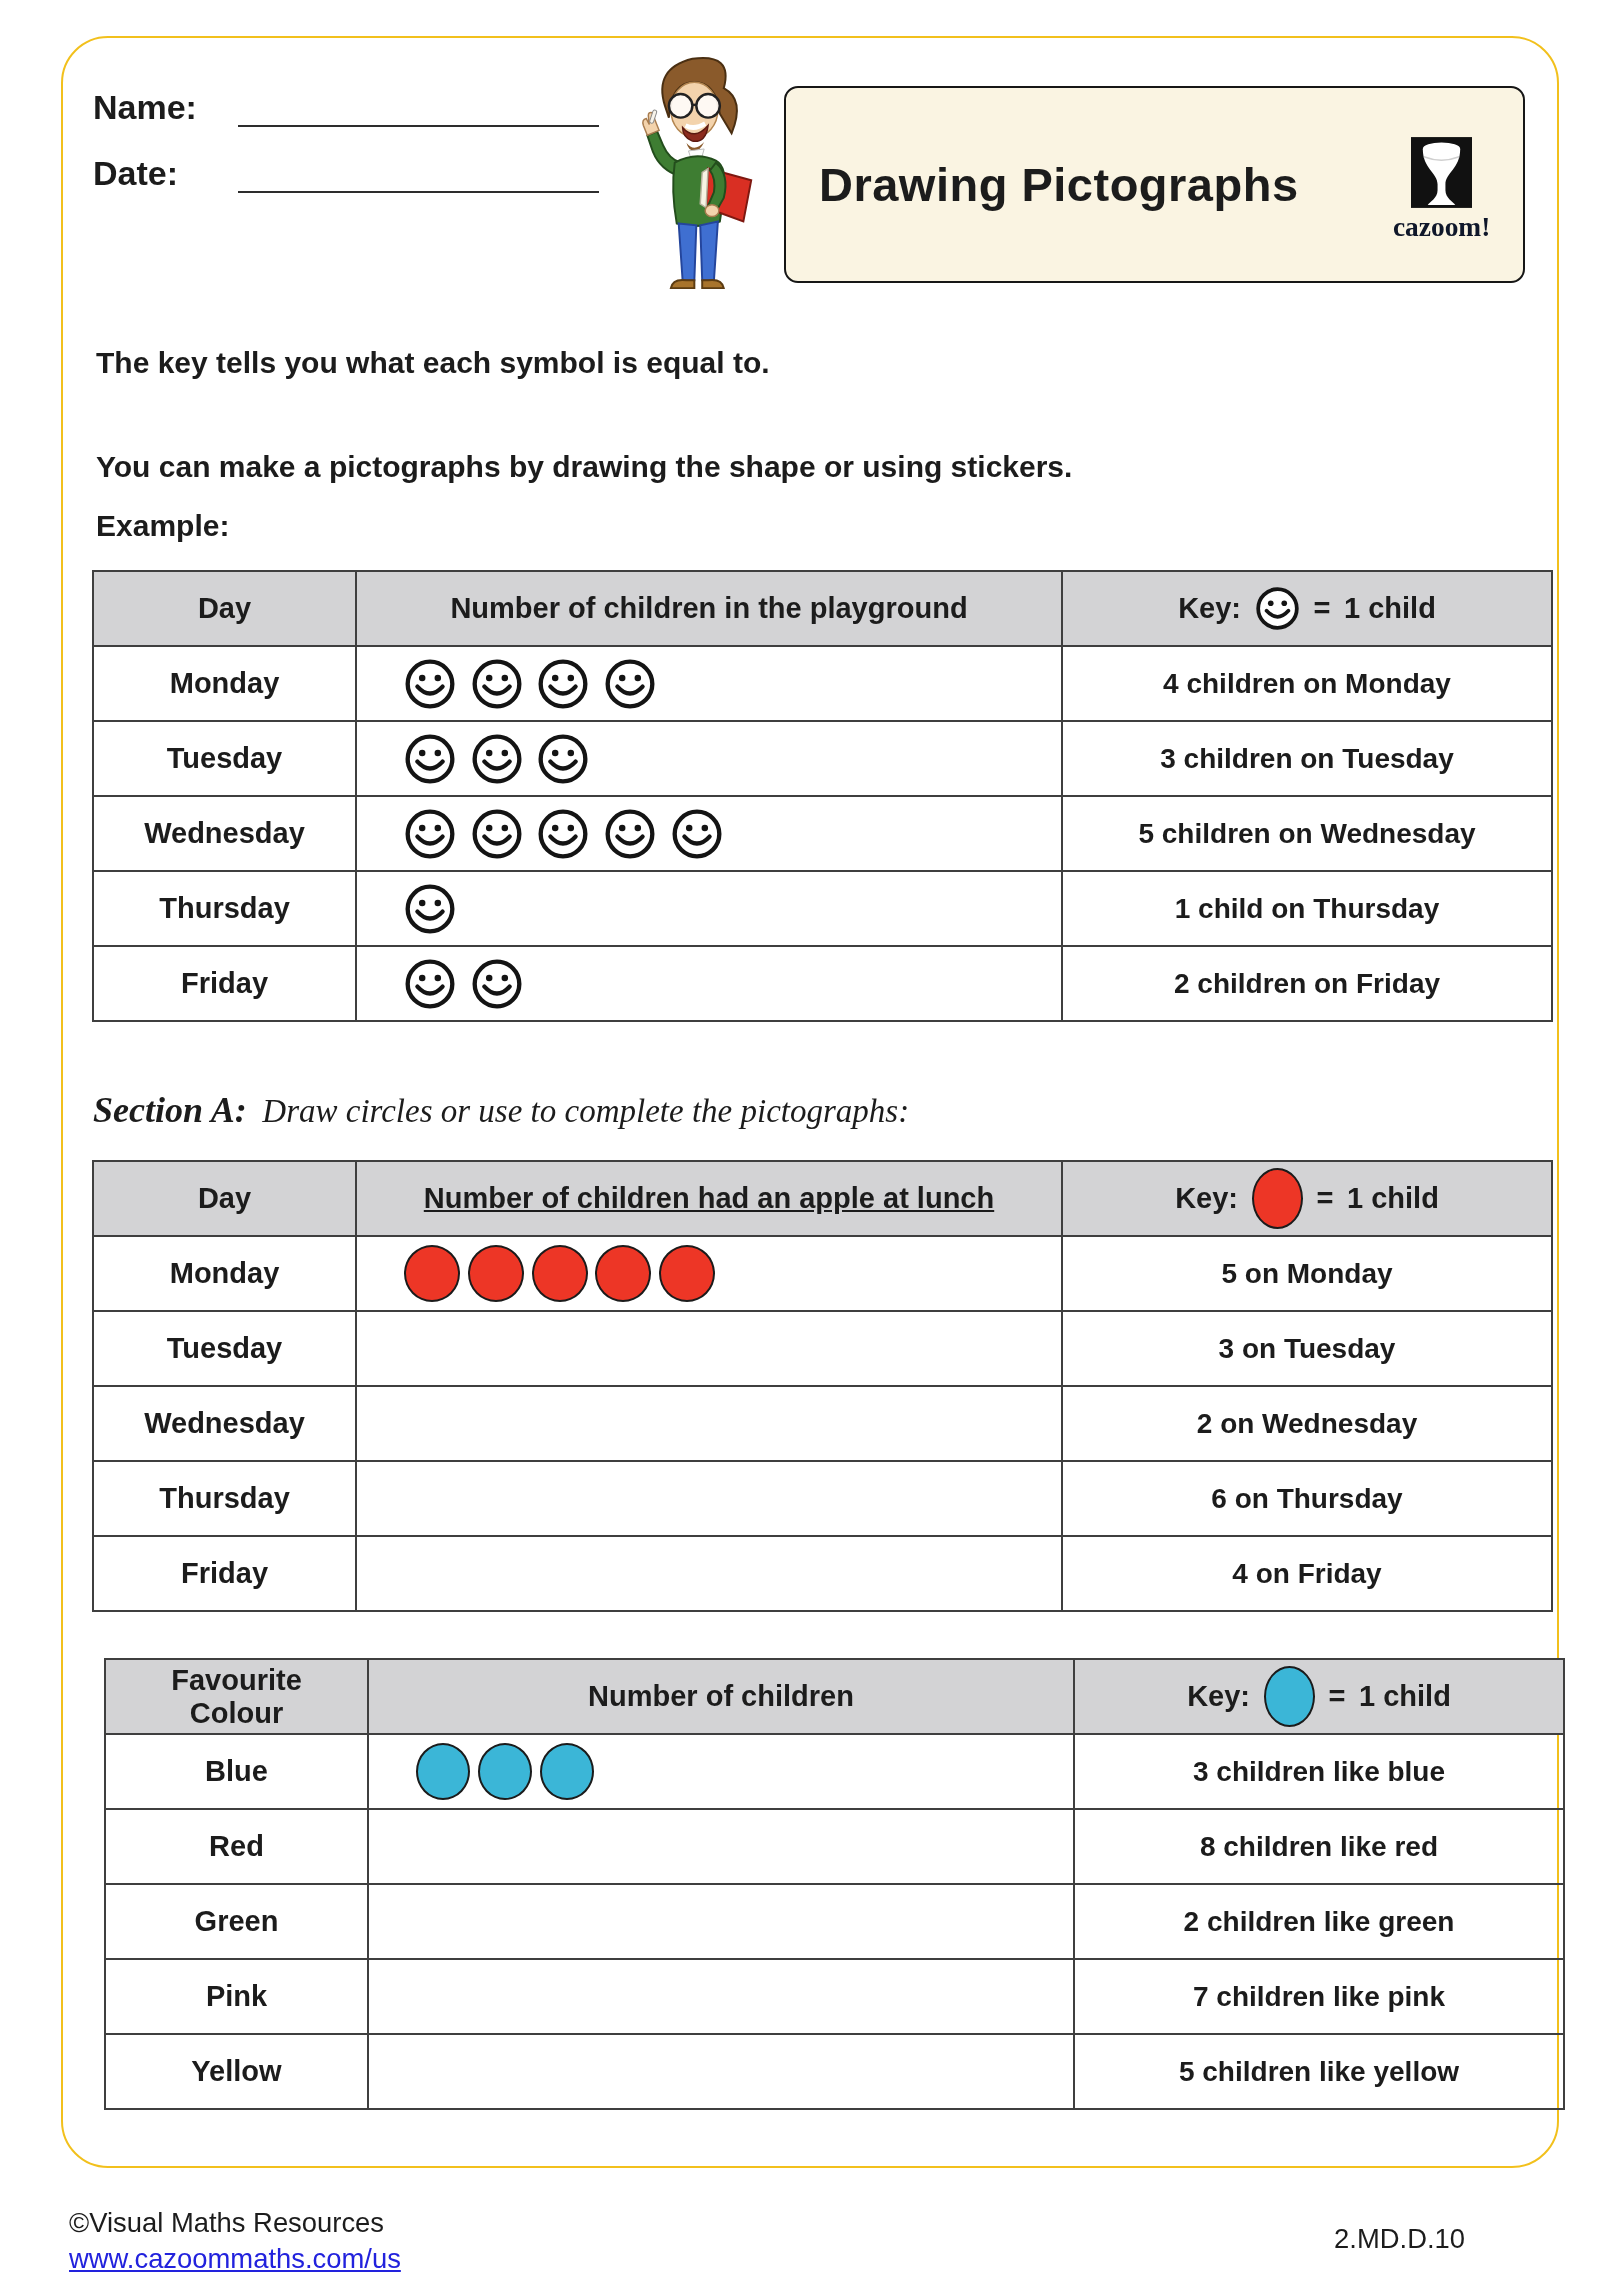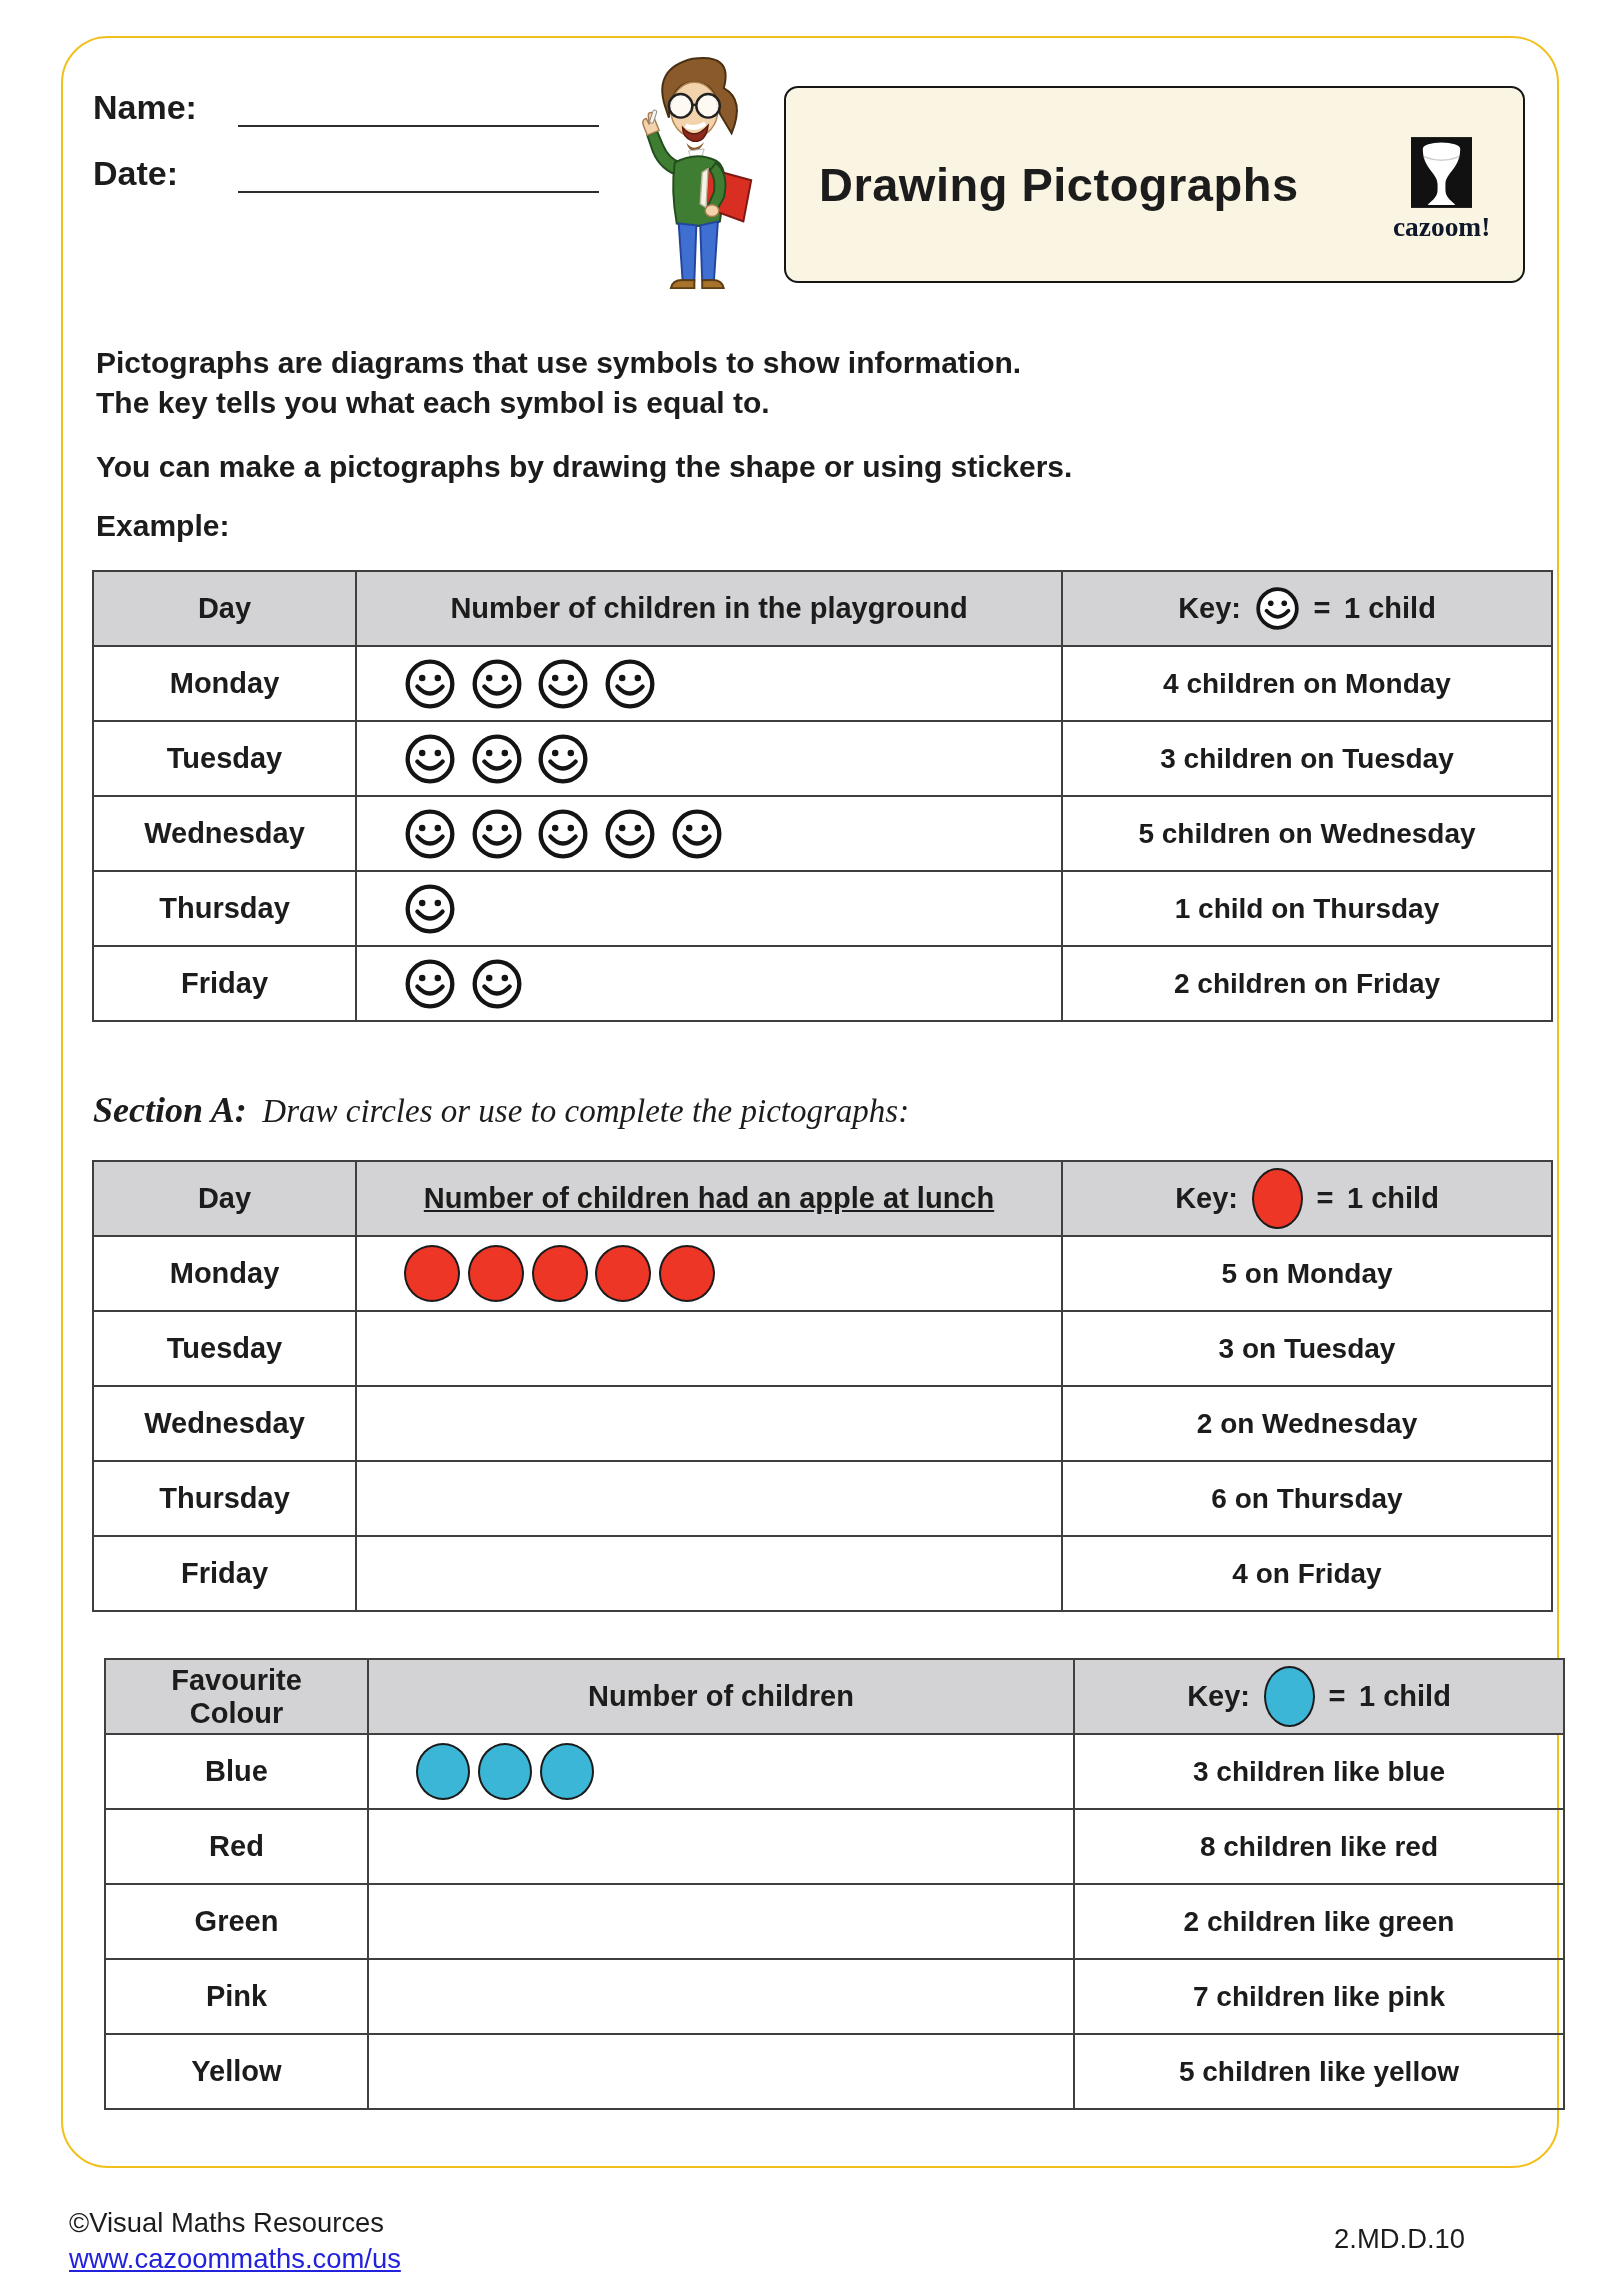--- a/index.html
+++ b/index.html
@@ -133,21 +133,20 @@
         <rect x="0" y="0" width="62" height="72" fill="#111"></rect>
         <ellipse cx="31" cy="12" rx="19" ry="6.5" fill="#fff"></ellipse>
         <path d="M12 12 C12 32 27 36 27 48 L27 54 C27 62 19 66 17 69 L45 69 C43 66 35 62 35 54 L35 48 C35 36 50 32 50 12 Z" fill="#fff"></path>
         <path d="M13 20 Q31 27 49 20" stroke="#cfcfcf" stroke-width="1.5" fill="none"></path>
       </svg>
       <div class="logo-caption">cazoom!</div>
     </div>
   </div>
 
   <div class="intro">
-    <div>Pictographs are diagrams that use symbols to show information.</div>
     <div>The key tells you what each symbol is equal to.</div>
   </div>
   <div class="intro2">You can make a pictographs by drawing the shape or using stickers.</div>
   <div class="example-label">Example:</div>
 
   <div class="tblwrap" id="tbl-example">
     <table class="picto">
         <thead>
           <tr>
             <th style="width: 261px;">Day</th>

